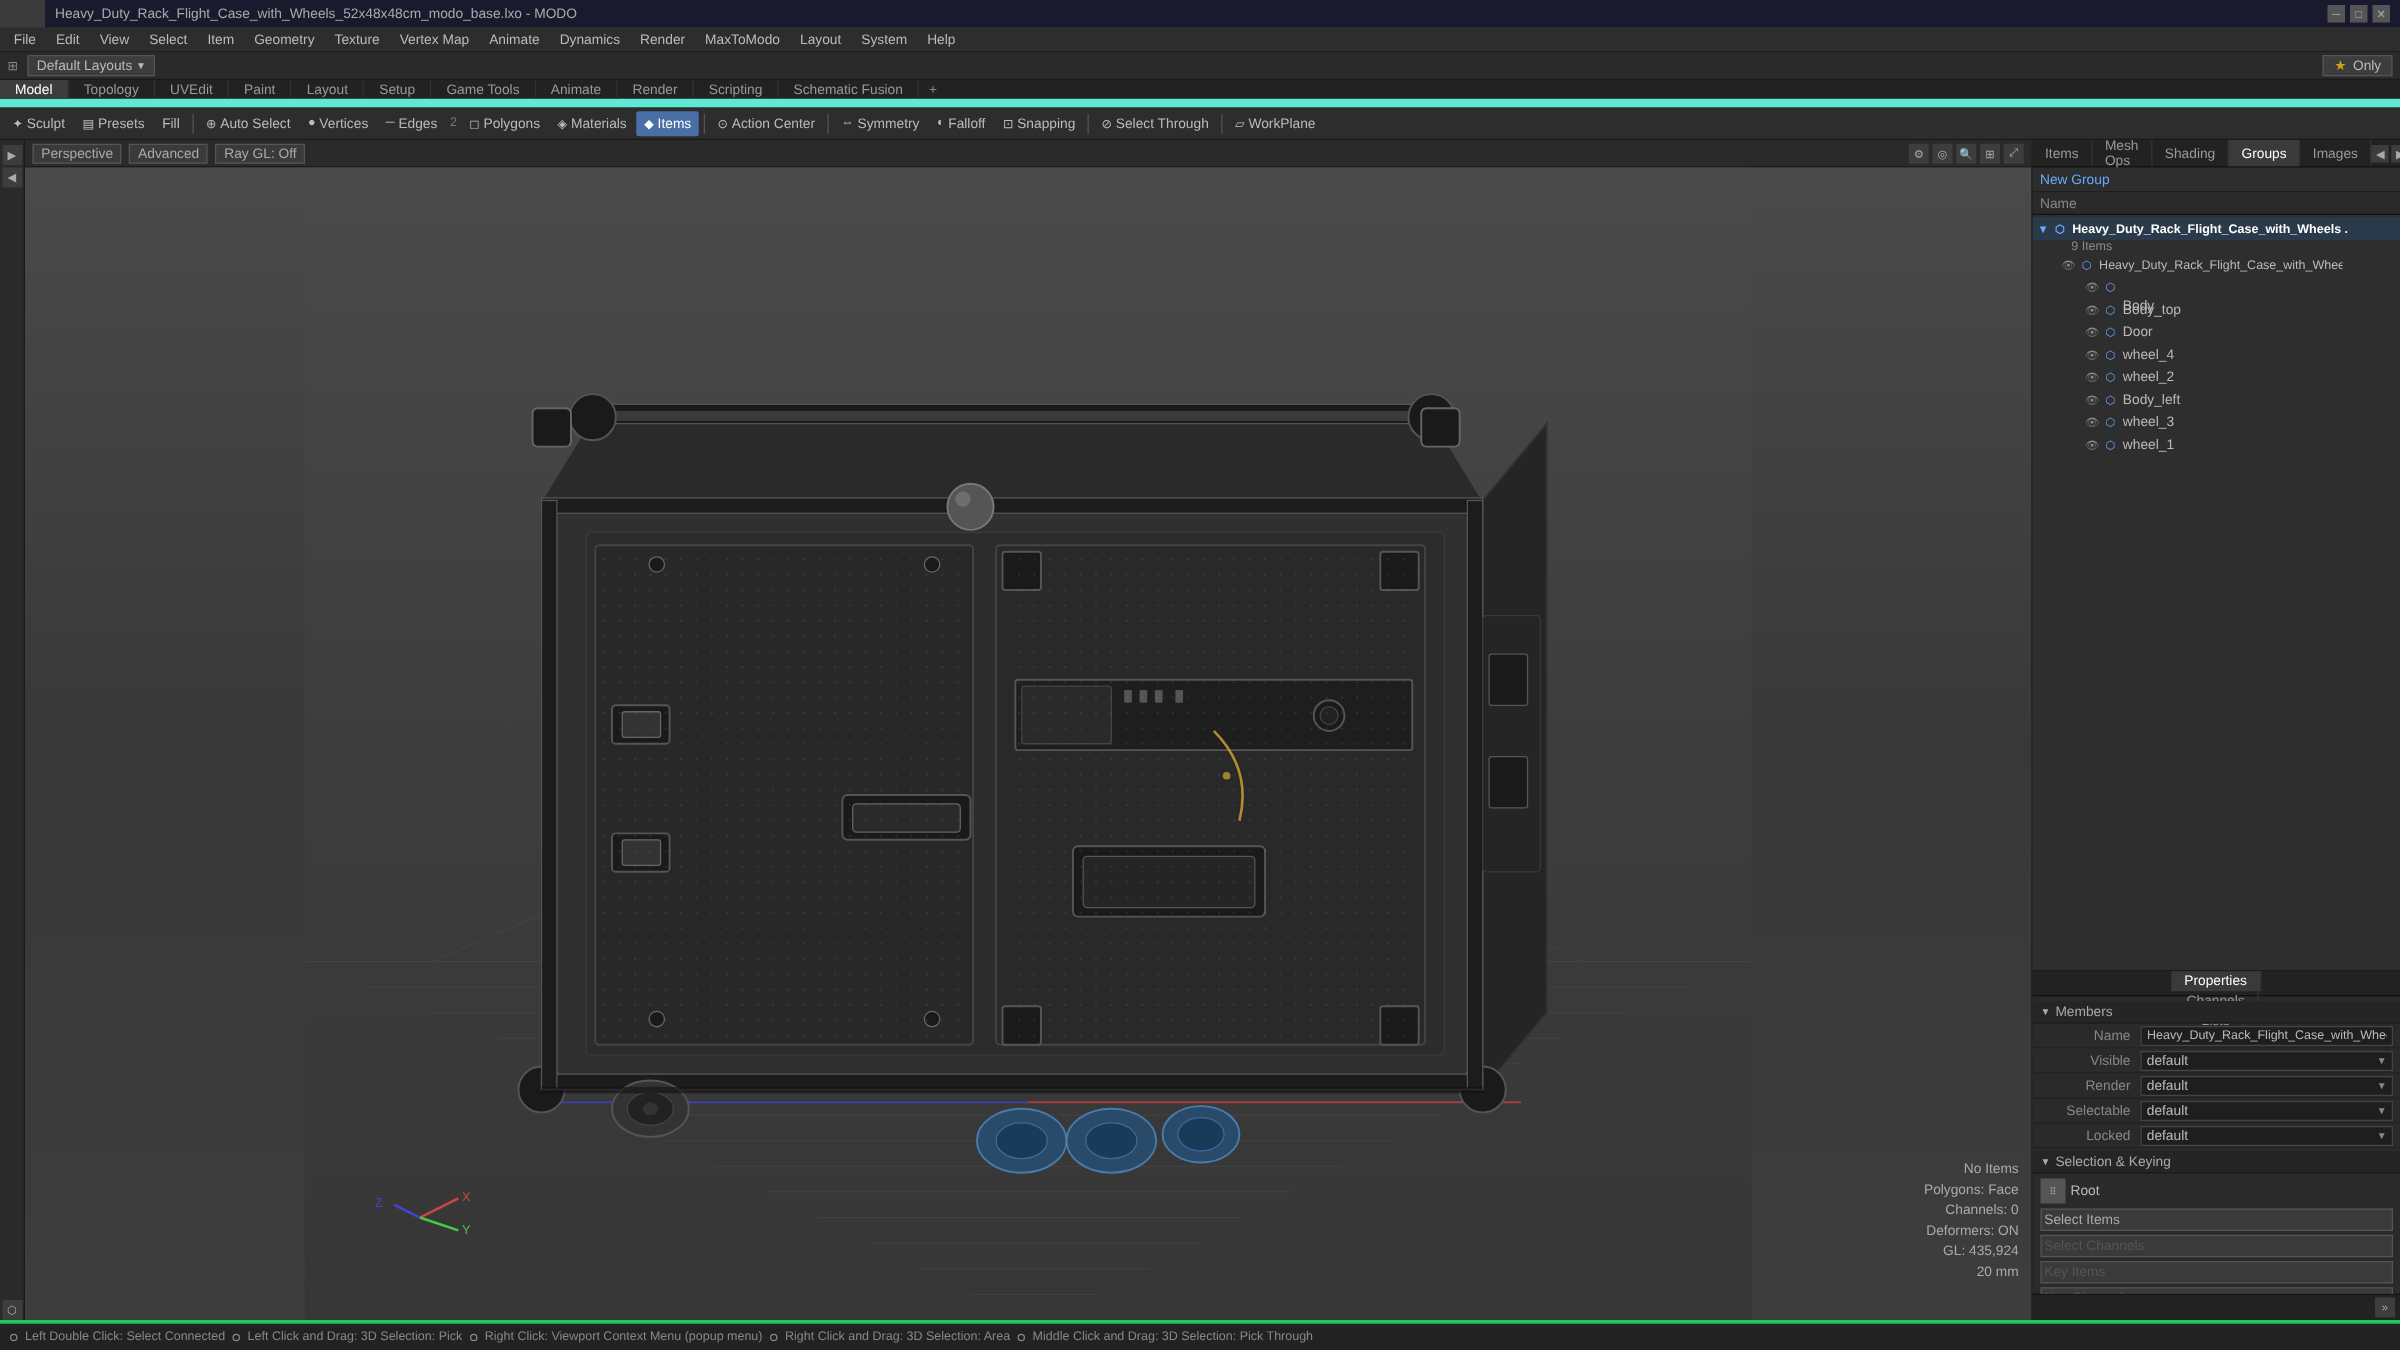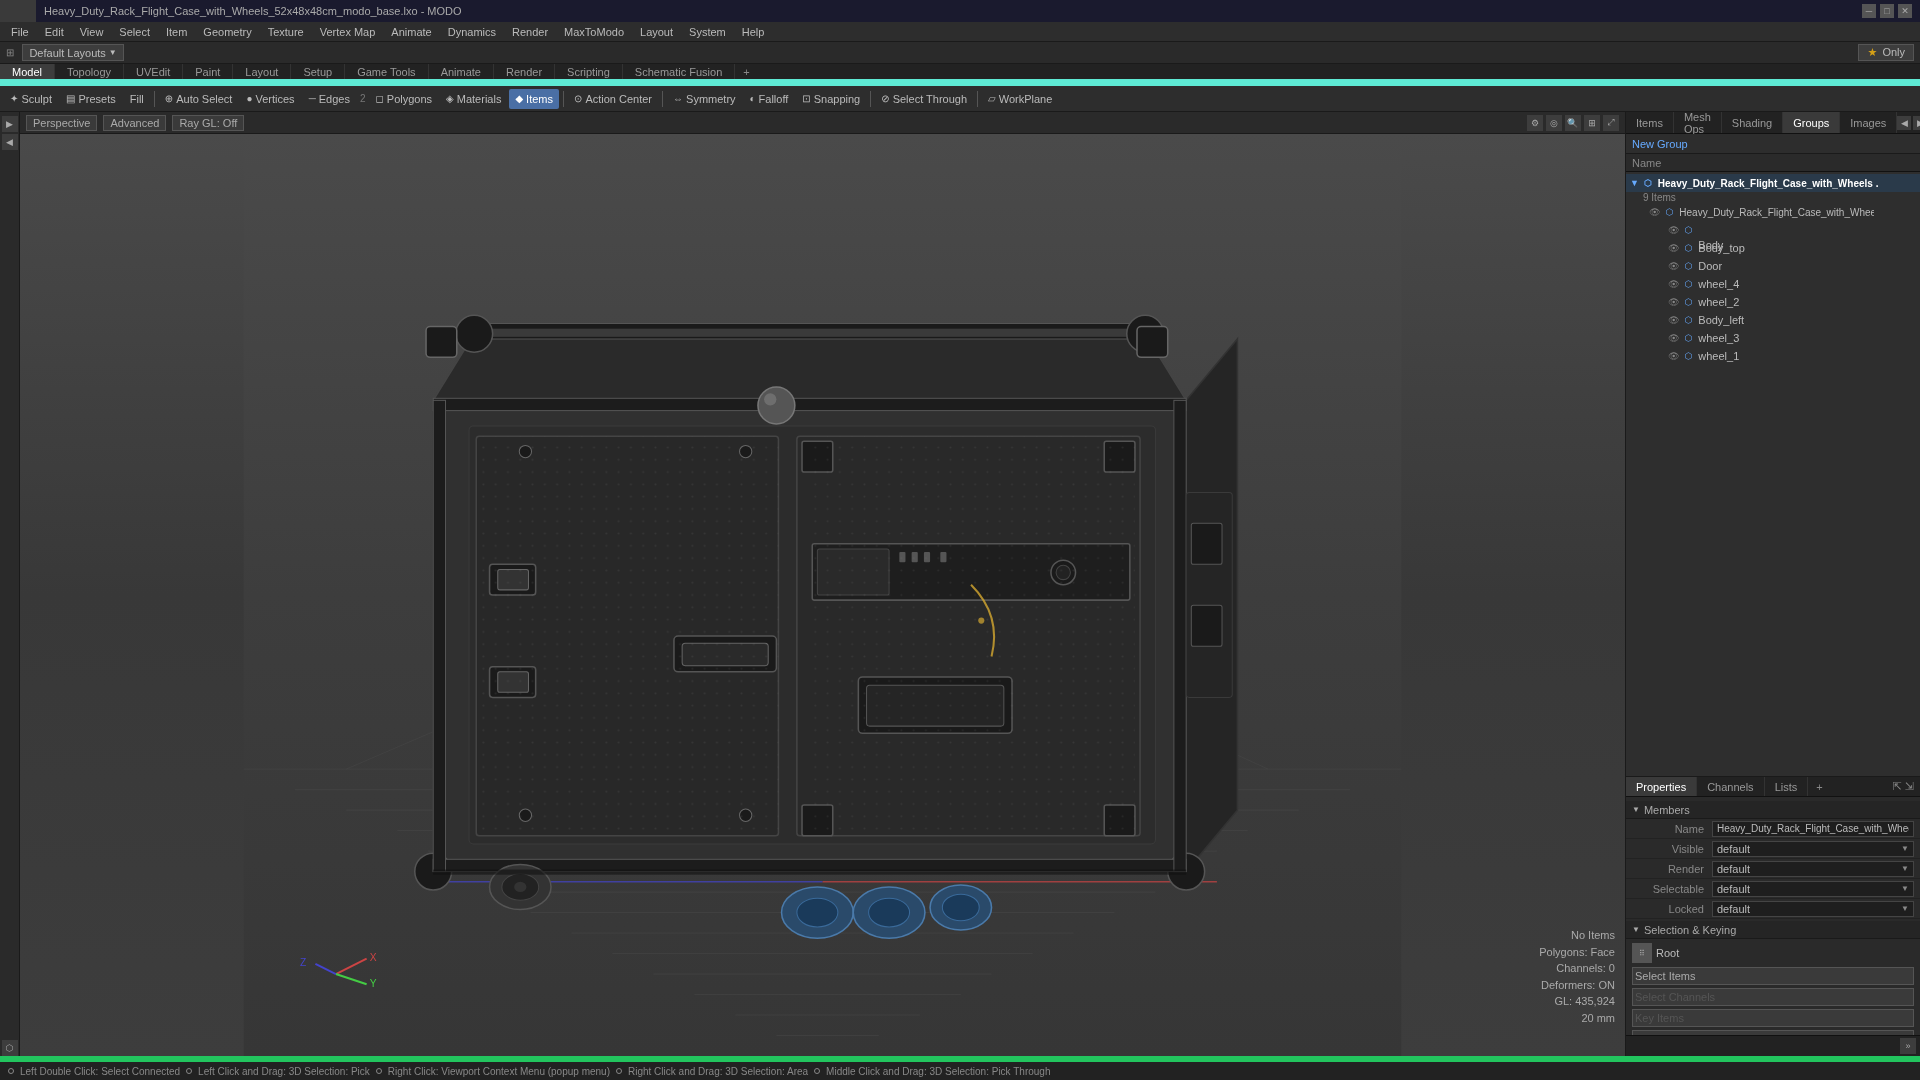--- a/index.html
+++ b/index.html
@@ -295,36 +295,37 @@
       padding: 0 4px;
       gap: 3px;
       cursor: pointer;
       font-size: 11px;
       color: #bbb;
     }
     .tree-item.group-item { color: #fff; font-weight: bold; background: #2a3a4a; }
     .tree-item .indent { width: 16px; }
     .tree-item .eye-icon { color: #888; font-size: 9px; margin-right: 2px; }
     .tree-item .mesh-icon { color: #6af; font-size: 9px; }
-    .tree-item-count { font-size: 10px; color: #888; padding-left: 17px; }
+    .tree-item-count { font-size: 10px; color: #888; padding-left: 31px; }
 
     
     #properties-panel {
       height: 280px;
       border-top: 1px solid #1a1a1a;
       background: #2a2a2a;
       display: flex;
       flex-direction: column;
     }
     #props-tabs {
       height: 20px;
       background: #222;
       display: flex;
       align-items: center;
       border-bottom: 1px solid #111;
+      flex-direction: column;
     }
     .props-tab {
       padding: 2px 10px;
       color: #999;
       cursor: pointer;
       font-size: 11px;
       border-right: 1px solid #333;
       height: 100%;
       display: flex;
       align-items: center;
@@ -424,21 +425,21 @@
 
     
     #status-bar {
       height: 24px;
       background: #222;
       display: flex;
       align-items: center;
       padding: 0 8px;
       color: #888;
       font-size: 10px;
-      border-top: 6px solid #22c55e;
+      border-top: 3px solid #22c55e;
       gap: 6px;
     }
     .status-dot {
       width: 6px; height: 6px;
       border-radius: 50%;
       display: inline-block;
     }
     .dot-black { background: #222; border: 1px solid #888; }
     .status-text { color: #888; font-size: 10px; }
 

